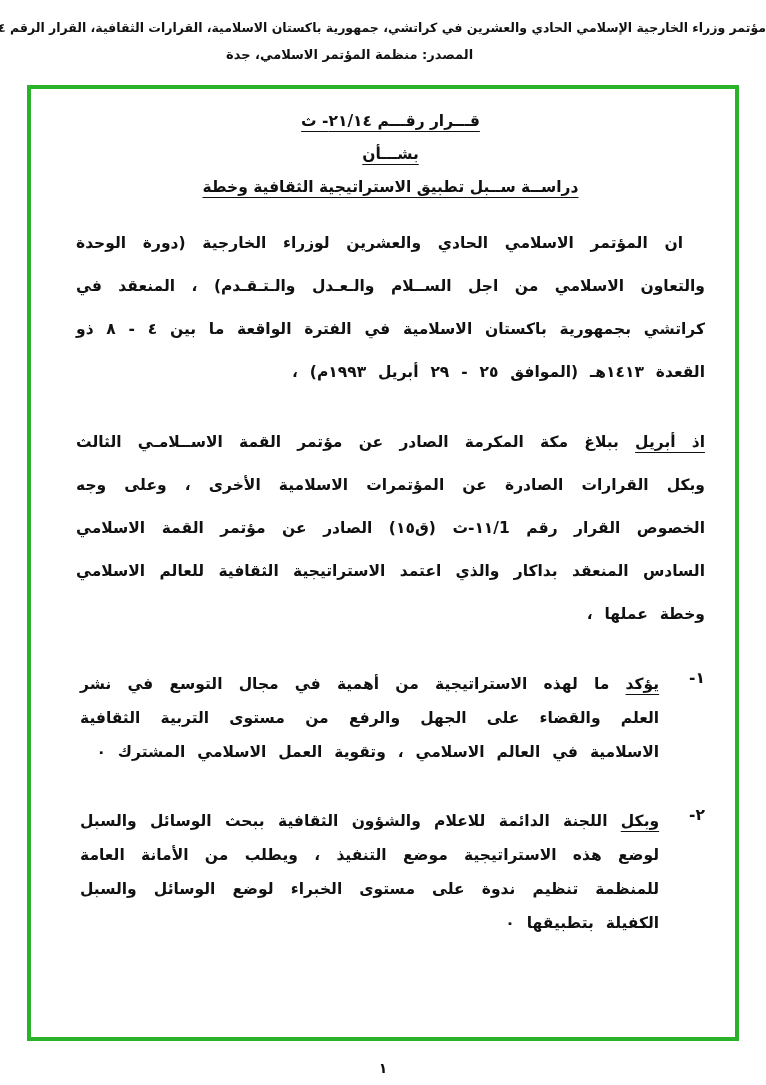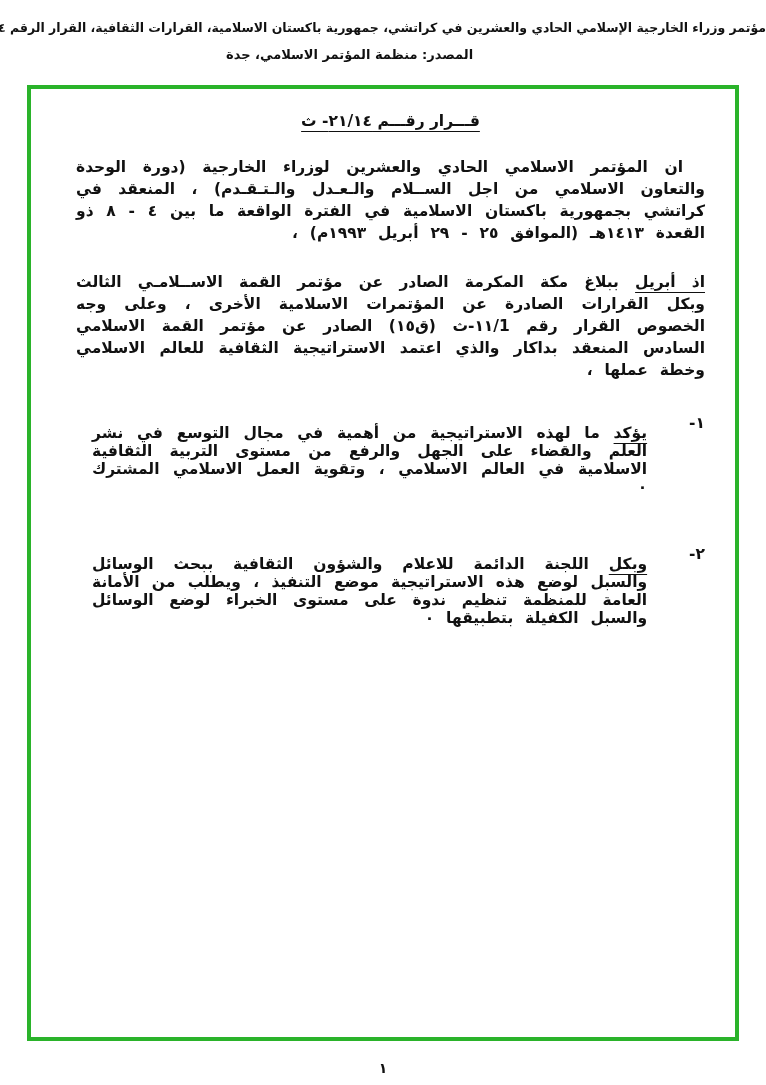--- a/index.html
+++ b/index.html
@@ -50,21 +50,21 @@
     line-height: 33px;
   }
   .title-line > span {
     text-decoration: underline;
     text-underline-offset: 5px;
     text-decoration-thickness: 1.4px;
   }
   .para {
     margin: 17px 0 27px 0;
     font-size: 15.5px;
-    line-height: 22px;
+    line-height: 43px;
     text-align: justify;
     word-spacing: 0.42em;
   }
   .para.opening {
     text-indent: 22px;
   }
   .lead-word {
     text-decoration: underline;
     text-underline-offset: 5px;
     text-decoration-thickness: 1.4px;
@@ -77,24 +77,24 @@
   .item-num {
     flex: 0 0 auto;
     direction: ltr;
     unicode-bidi: isolate;
     font-size: 15.5px;
     line-height: 31px;
   }
   .item-text {
     flex: 1 1 auto;
     font-size: 15.5px;
-    line-height: 18px;
+    line-height: 34px;
     text-align: justify;
     word-spacing: 0.42em;
-    margin: 16px;
+    margin: 4px;
   }
   .page-number {
     position: absolute;
     bottom: 9px;
     left: 0;
     right: 0;
     text-align: center;
     font-size: 14px;
   }
 </style>
@@ -105,20 +105,26 @@
 
   <div class="header-line1">مؤتمر وزراء الخارجية الإسلامي الحادي والعشرين في كراتشي، جمهورية باكستان الاسلامية، القرارات الثقافية، القرار الرقم ٢١/١٤-ث</div>
 
   <div class="header-line2">المصدر: منظمة المؤتمر الاسلامي، جدة</div>
 
   <div class="content-frame" style="border-color: rgb(42, 179, 42);">
 
     <div class="title-block">
       <div class="title-line">
         <span>قـــرار رقـــم ٢١/١٤- ث</span>
+      </div>
+      <div class="title-line">
+        <span>بشـــأن</span>
+      </div>
+      <div class="title-line">
+        <span>دراســة ســبل تطبيق الاستراتيجية الثقافية وخطة</span>
       </div>
     </div>
 
     <p class="para opening">ان المؤتمر الاسلامي الحادي والعشرين لوزراء الخارجية (دورة الوحدة والتعاون الاسلامي من اجل الســلام والـعـدل والـتـقـدم) ، المنعقد في كراتشي بجمهورية باكستان الاسلامية في الفترة الواقعة ما بين ٤ - ٨ ذو القعدة ١٤١٣هـ (الموافق ٢٥ - ٢٩ أبريل ١٩٩٣م) ،</p>
 
     <p class="para">
       <span class="lead-word">اذ أبريل</span><span> ببلاغ مكة المكرمة الصادر عن مؤتمر القمة الاســلامـي الثالث وبكل القرارات الصادرة عن المؤتمرات الاسلامية الأخرى ، وعلى وجه الخصوص القرار رقم ١١/1-ث (ق١٥) الصادر عن مؤتمر القمة الاسلامي السادس المنعقد بداكار والذي اعتمد الاستراتيجية الثقافية للعالم الاسلامي وخطة عملها ،</span>
     </p>
 
 

